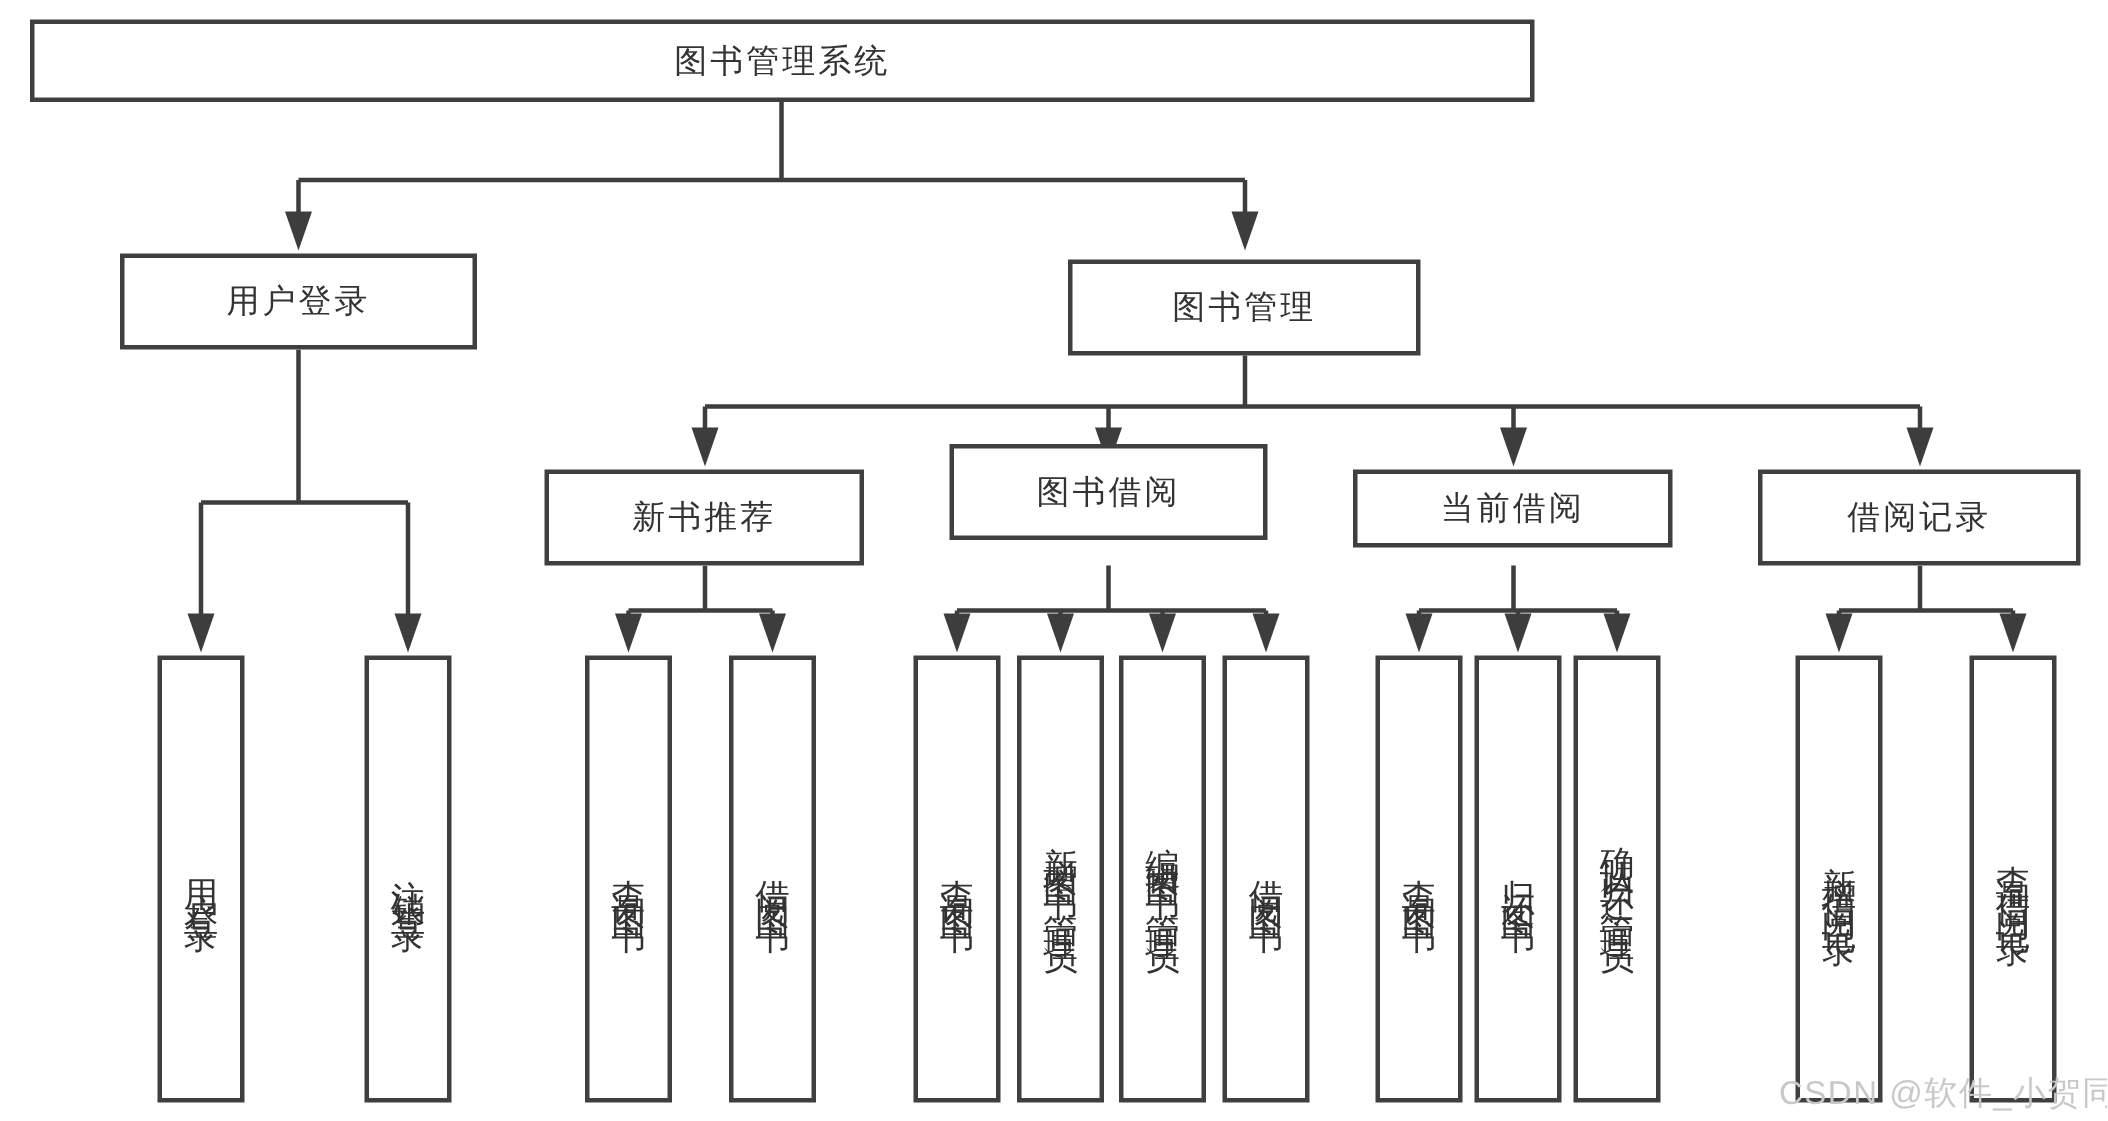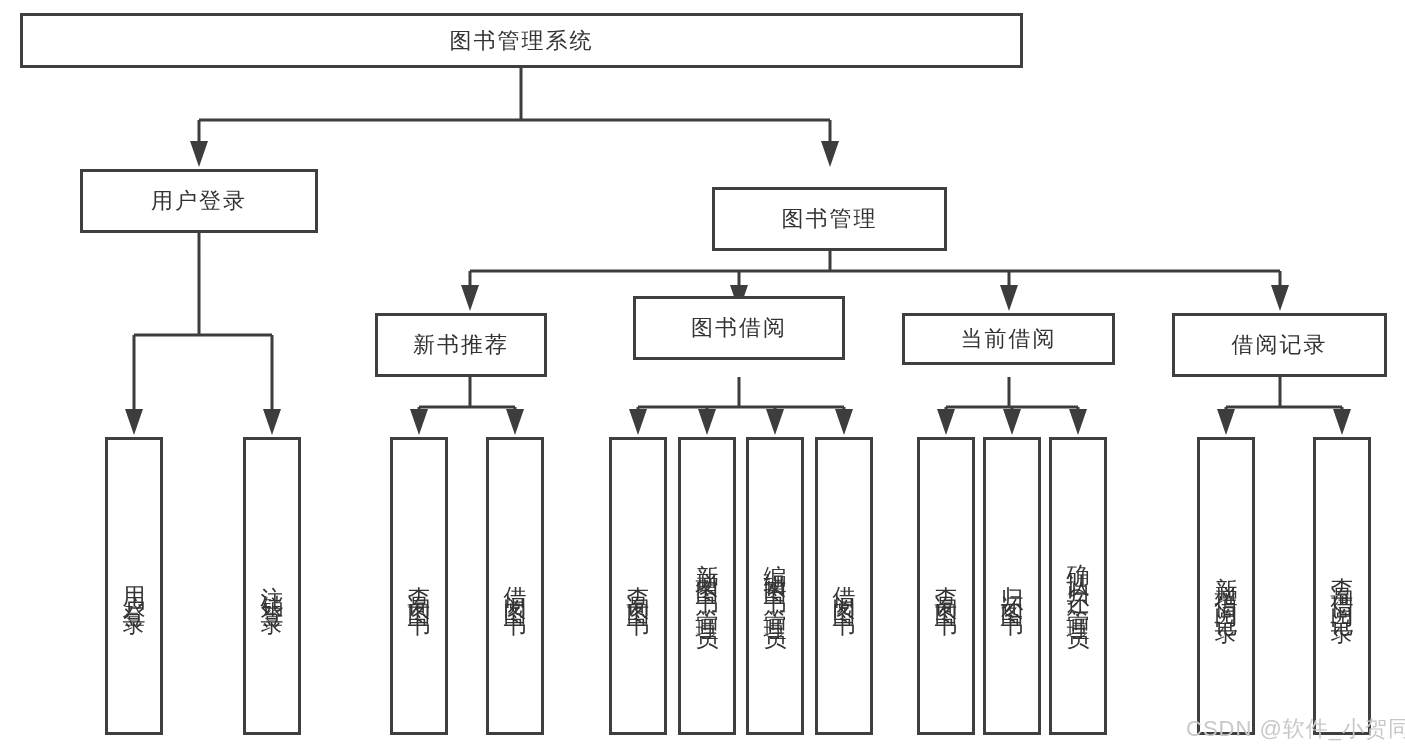--- a/index.html
+++ b/index.html
@@ -80,25 +80,25 @@
       M1217 409 L1235 409 L1226 435 Z  M1333 409 L1351 409 L1342 435 Z"></path>
   </svg>
 
   <div class="box" style="left:20px;top:13px;width:1003px;height:55px">
     <span class="hlabel">图书管理系统</span>
   </div>
 
   <div class="box" style="left:80px;top:169px;width:238px;height:64px">
     <span class="hlabel">用户登录</span>
   </div>
-  <div class="box" style="left:712px;top:187px;width:235px;height:64px">
+  <div class="box" style="left:712px;top:173px;width:235px;height:64px">
     <span class="hlabel">图书管理</span>
   </div>
 
-  <div class="box" style="left:375px;top:313px;width:172px;height:64px">
+  <div class="box" style="left:363px;top:313px;width:213px;height:64px">
     <span class="hlabel">新书推荐</span>
   </div>
   <div class="box" style="left:633px;top:296px;width:212px;height:64px">
     <span class="hlabel">图书借阅</span>
   </div>
   <div class="box" style="left:902px;top:313px;width:213px;height:52px">
     <span class="hlabel">当前借阅</span>
   </div>
   <div class="box" style="left:1172px;top:313px;width:215px;height:64px">
     <span class="hlabel">借阅记录</span>

